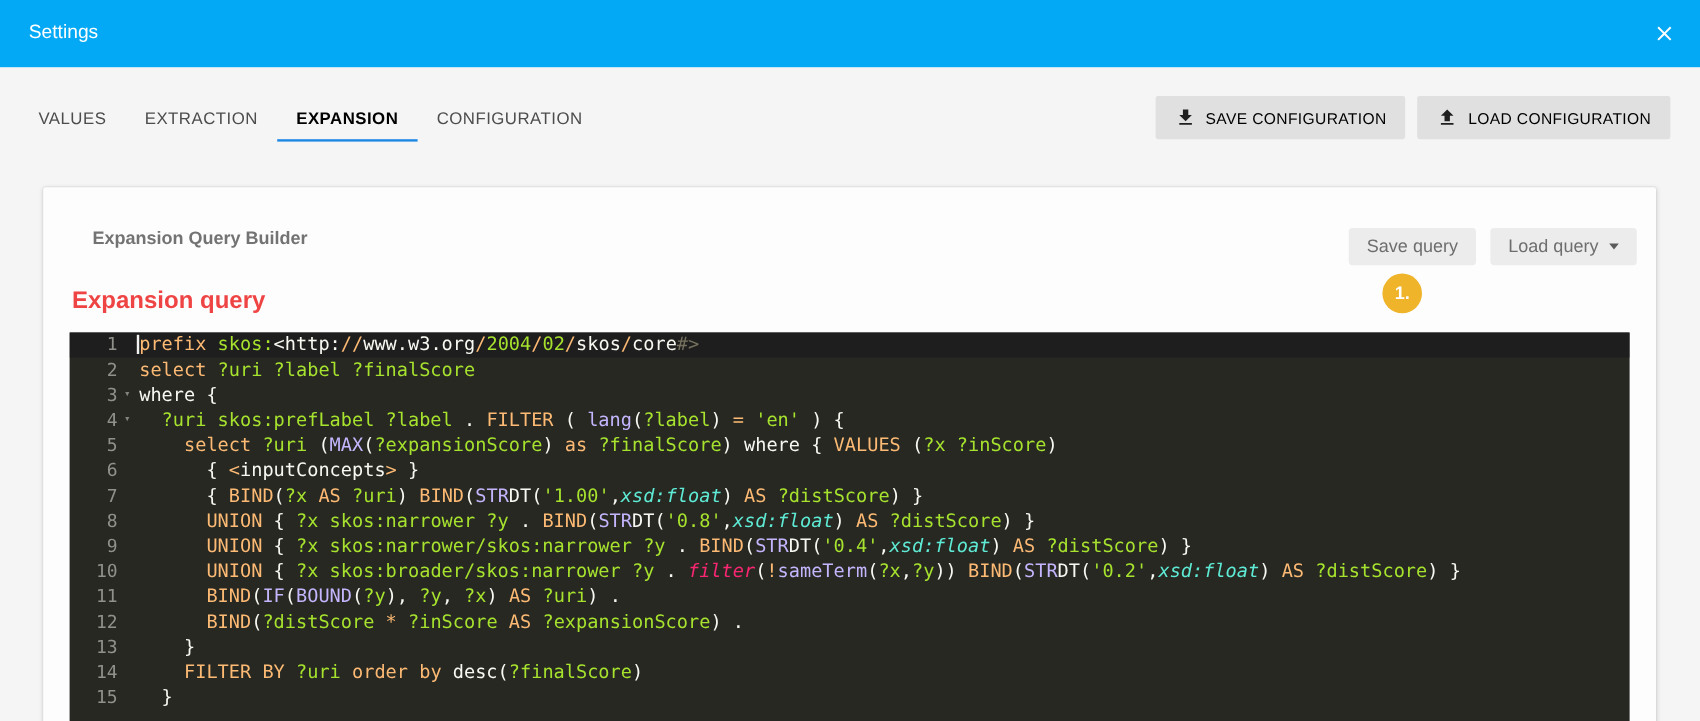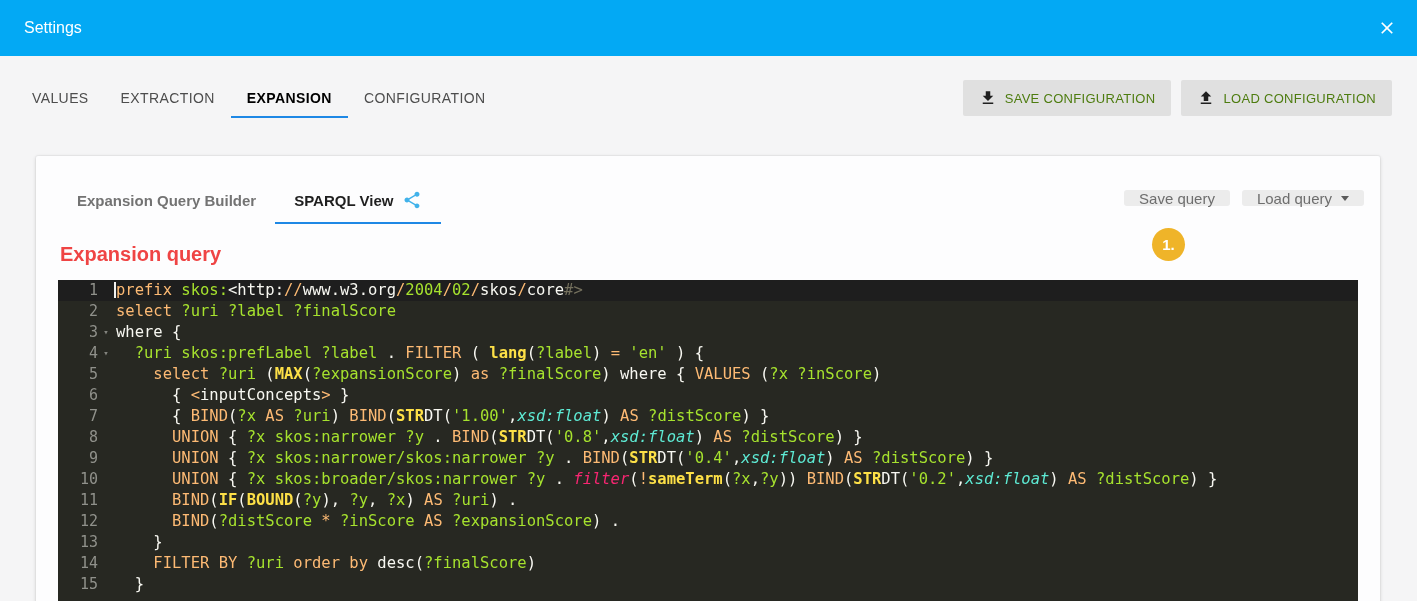--- a/index.html
+++ b/index.html
@@ -18,39 +18,39 @@
   .main-tabs { display:flex; }
   .main-tab { padding:10px 16px 12px 16px; font-size:14px; font-weight:500;
     letter-spacing:.4px; color:#4d4d4d; cursor:pointer; position:relative; }
   .main-tab.active { color:#000000; font-weight:700; }
   .main-tab.active::after { content:""; position:absolute; left:0; right:0; bottom:0;
     height:2px; background:#1e88e5; }
 
   .config-buttons { display:flex; gap:10px; }
   .cfg-btn { height:33px; display:flex; align-items:center; gap:8px; background:#e0e0e0;
     border:none; border-radius:2px; padding:18px 16px; font-size:13px; font-weight:500;
-    letter-spacing:.3px; color:#4d7c0f; cursor:pointer; font-family:"Liberation Sans",sans-serif; }
+    letter-spacing:.3px; color:#000000; cursor:pointer; font-family:"Liberation Sans",sans-serif; }
   .cfg-btn svg { display:block; }
 
   
   .card { margin:33px 37px 0 36px; background:#fdfdfe; border-radius:2px;
     box-shadow:0 1px 4px rgba(0,0,0,.14), 0 0 0 1px rgba(0,0,0,.03);
     height:470px; position:relative; }
 
   .card-header { display:flex; justify-content:space-between; align-items:flex-start;
     padding:26px 16px 0 22px; position:relative; }
   .sub-tabs { display:flex; }
   .sub-tab { padding:8px 19px 14px 19px; font-size:15px; font-weight:700; color:#737373;
     cursor:pointer; position:relative; display:flex; align-items:center; gap:9px; }
   .sub-tab.active { color:#1f1f1f; }
   .sub-tab.active::after { content:""; position:absolute; left:0; right:0; bottom:0;
     height:2px; background:#1e88e5; }
 
   .query-buttons { display:flex; gap:12px; position:relative; margin-top:8px; }
-  .q-btn { height:16px; background:#ececec; border:none; border-radius:3px; padding:0 15px;
+  .q-btn { height:31px; background:#ececec; border:none; border-radius:3px; padding:0 15px;
     font-size:15px; color:#6e6e6e; cursor:pointer; display:flex; align-items:center; gap:9px;
     font-family:"Liberation Sans",sans-serif; }
   .caret-down { width:0; height:0; border-left:4.5px solid transparent;
     border-right:4.5px solid transparent; border-top:5px solid #5a5a5a; display:inline-block; }
   .step-badge { position:absolute; left:28px; top:38px; width:33px; height:33px;
     border-radius:50%; background:#efb429; color:#ffffff; font-size:15px; font-weight:700;
     display:flex; align-items:center; justify-content:center; }
 
   .card-title { font-size:20px; font-weight:600; color:#ef4444; margin:19px 22px 0 24px; }
 
@@ -63,21 +63,21 @@
   .gutter { width:58px; flex:0 0 58px; display:flex; align-items:center; }
   .lnum { display:inline-block; width:40px; text-align:right; color:#90918b; font-size:15px; }
   .fold { display:inline-block; width:16px; text-align:center; color:#83847e; font-size:9px; cursor:pointer; }
   .codetext { color:#f8f8f2; }
   .cursor { display:inline-block; width:0; height:16px; border-left:2px solid #f2f2f0;
     vertical-align:middle; margin-left:-2px; position:relative; top:-1px; }
   .t-w { color:#f8f8f2; }
   .t-k { color:#fdba74; }
   .t-ki { color:#f92672; font-style:italic; }
   .t-g { color:#a6e22e; }
-  .t-c { color:#fde047;font-weight:bold; }
+  .t-c { color:#c4b5fd; }
   .t-ci { color:#5eead4; font-style:italic; }
   .t-gr { color:#75715e; }
 </style>
 </head>
 <body>
 
 <div class="appbar">
   <span class="appbar-title">Settings</span>
   <span class="close-btn">
     <svg width="20" height="20" viewBox="0 0 24 24" fill="#ffffff">
@@ -108,26 +108,20 @@
     </button>
   </div>
 </div>
 
 <div class="card">
   <div class="card-header">
     <div class="sub-tabs">
       <div class="sub-tab">
         <span>Expansion Query Builder</span>
       </div>
-      <div class="sub-tab active">
-        <span>SPARQL View</span>
-        <svg width="20" height="20" viewBox="0 0 24 24" fill="#41b2ea">
-          <path d="M18 16.08c-.76 0-1.44.3-1.96.77L8.91 12.7c.05-.23.09-.46.09-.7s-.04-.47-.09-.7l7.05-4.11c.54.5 1.25.81 2.04.81 1.66 0 3-1.34 3-3s-1.34-3-3-3-3 1.34-3 3c0 .24.04.47.09.7L8.04 9.81C7.5 9.31 6.79 9 6 9c-1.66 0-3 1.34-3 3s1.34 3 3 3c.79 0 1.5-.31 2.04-.81l7.12 4.16c-.05.21-.08.43-.08.65 0 1.61 1.31 2.92 2.92 2.92 1.61 0 2.92-1.31 2.92-2.92s-1.31-2.92-2.92-2.92z"></path>
-        </svg>
-      </div>
     </div>
     <div class="query-buttons">
       <button class="q-btn">
         <span>Save query</span>
       </button>
       <button class="q-btn">
         <span>Load query</span>
         <span class="caret-down"></span>
       </button>
       <div class="step-badge">1.</div>

